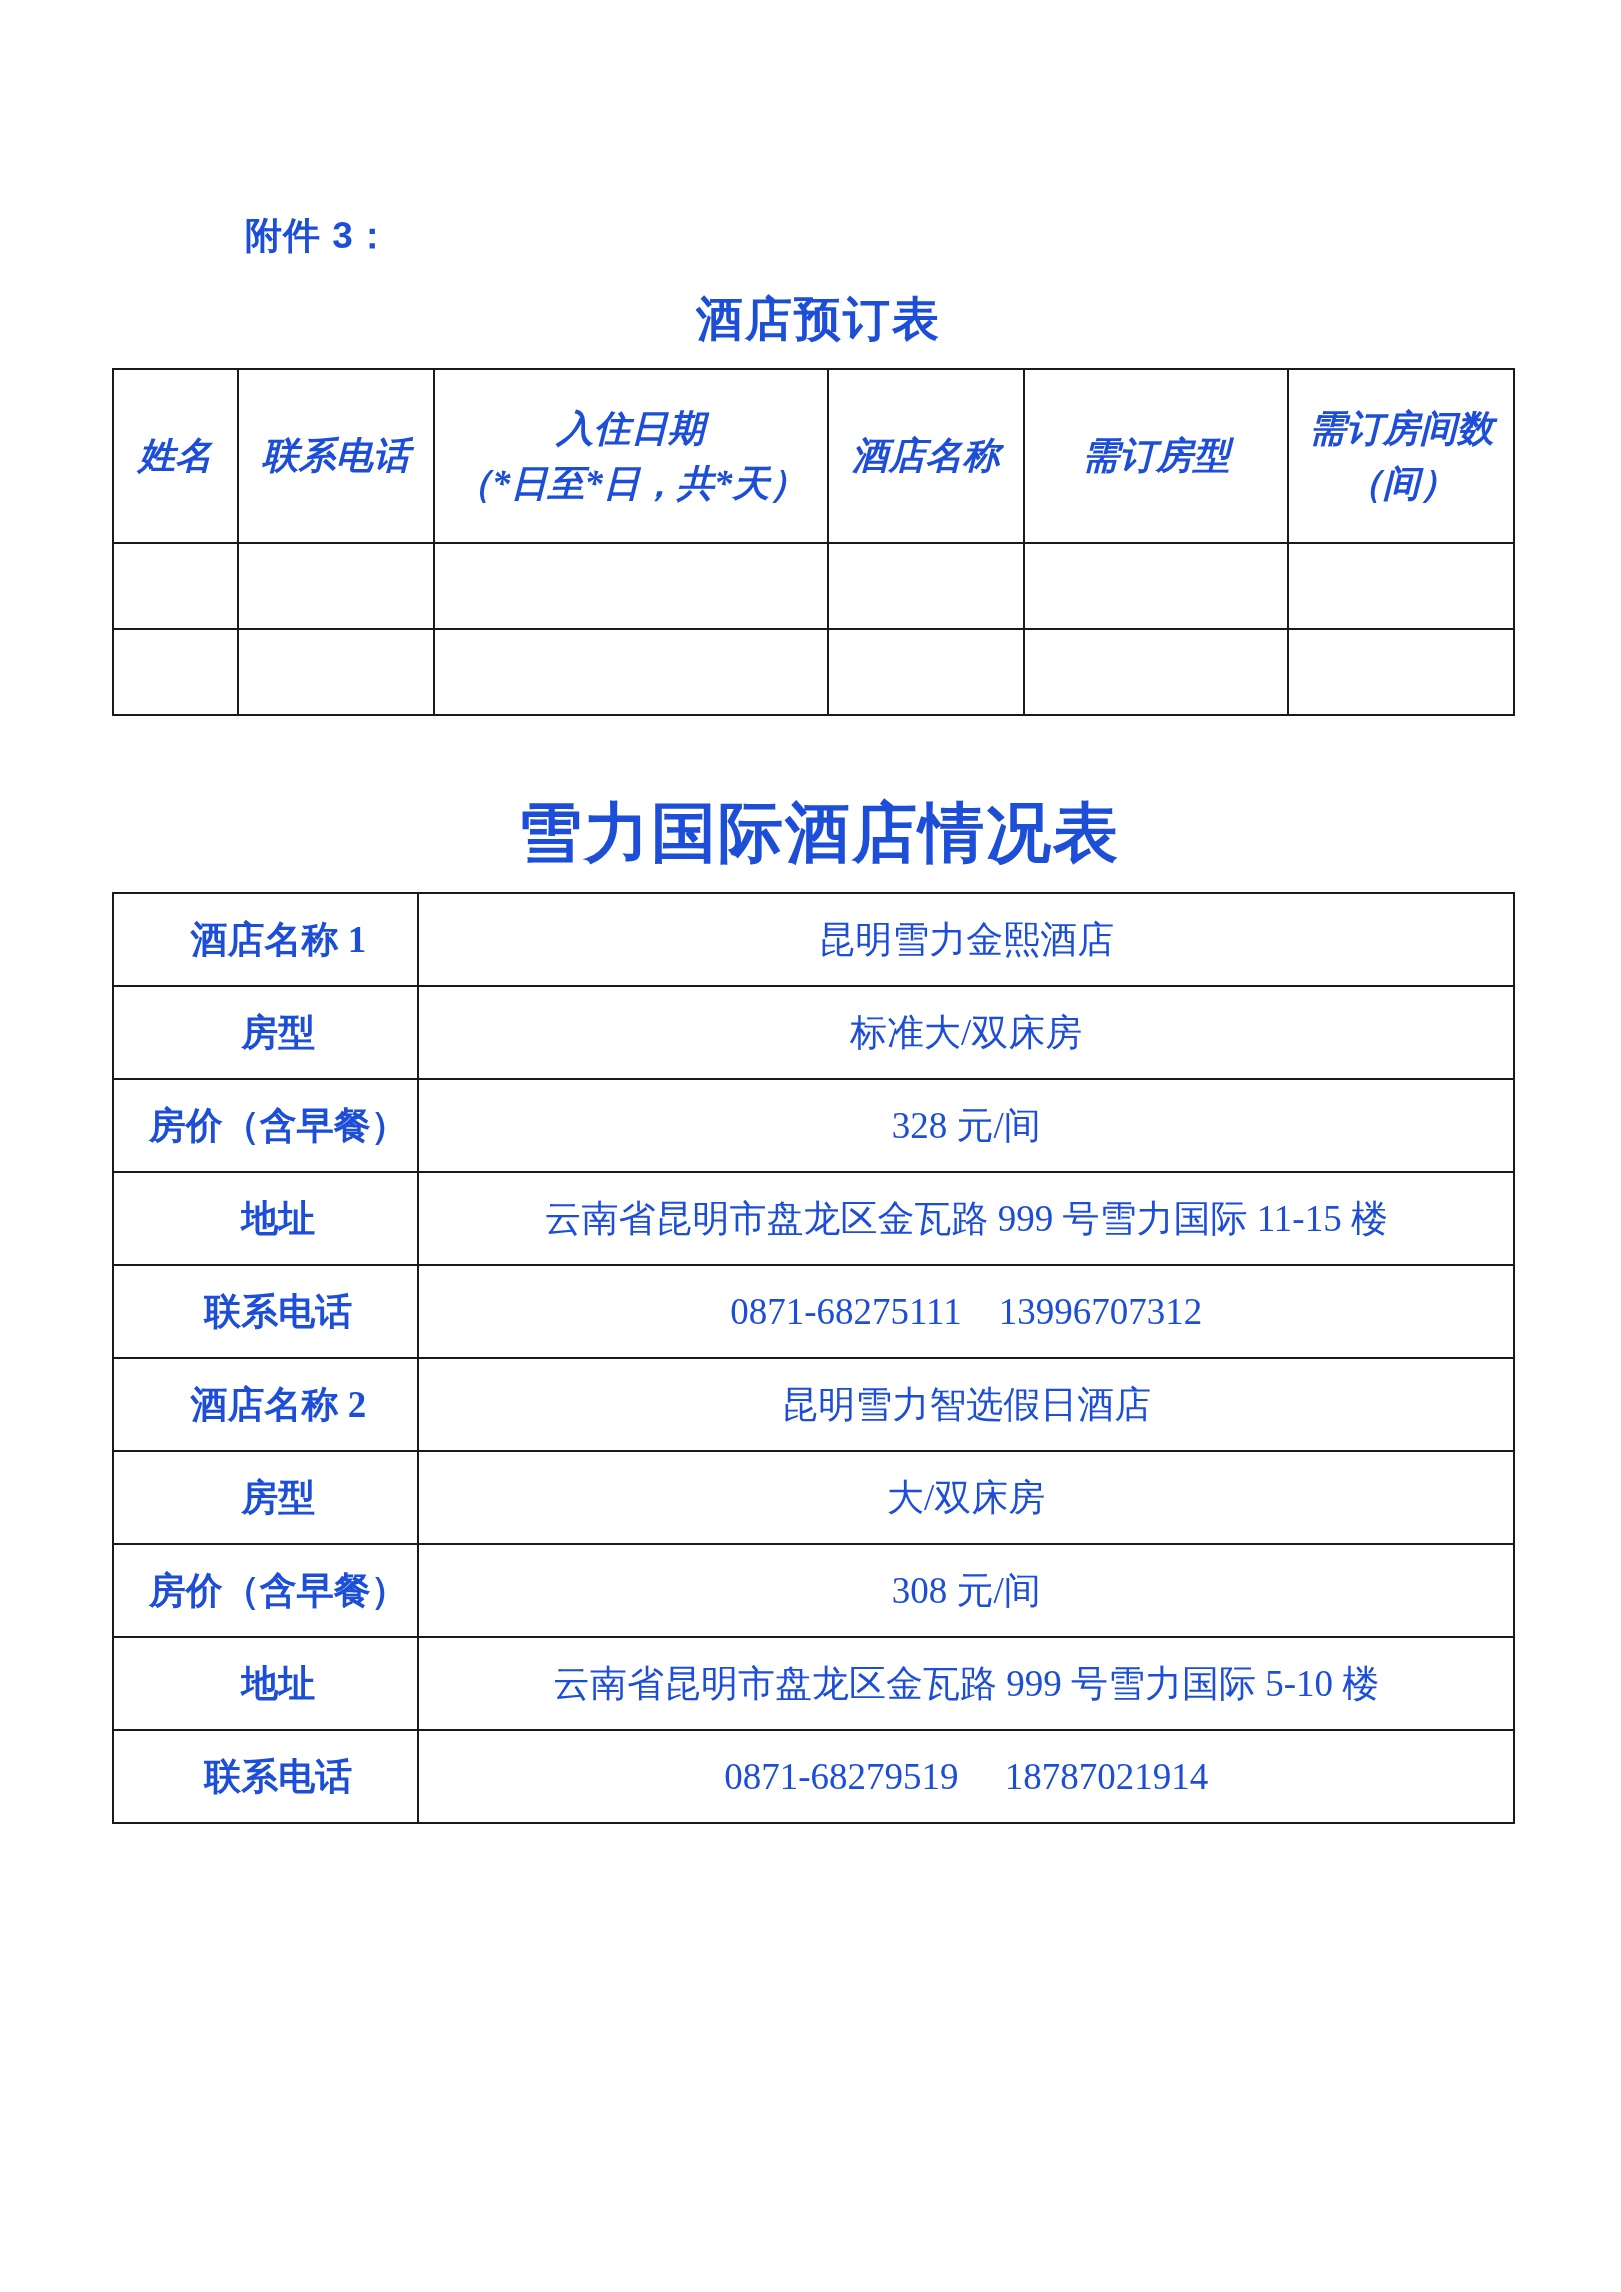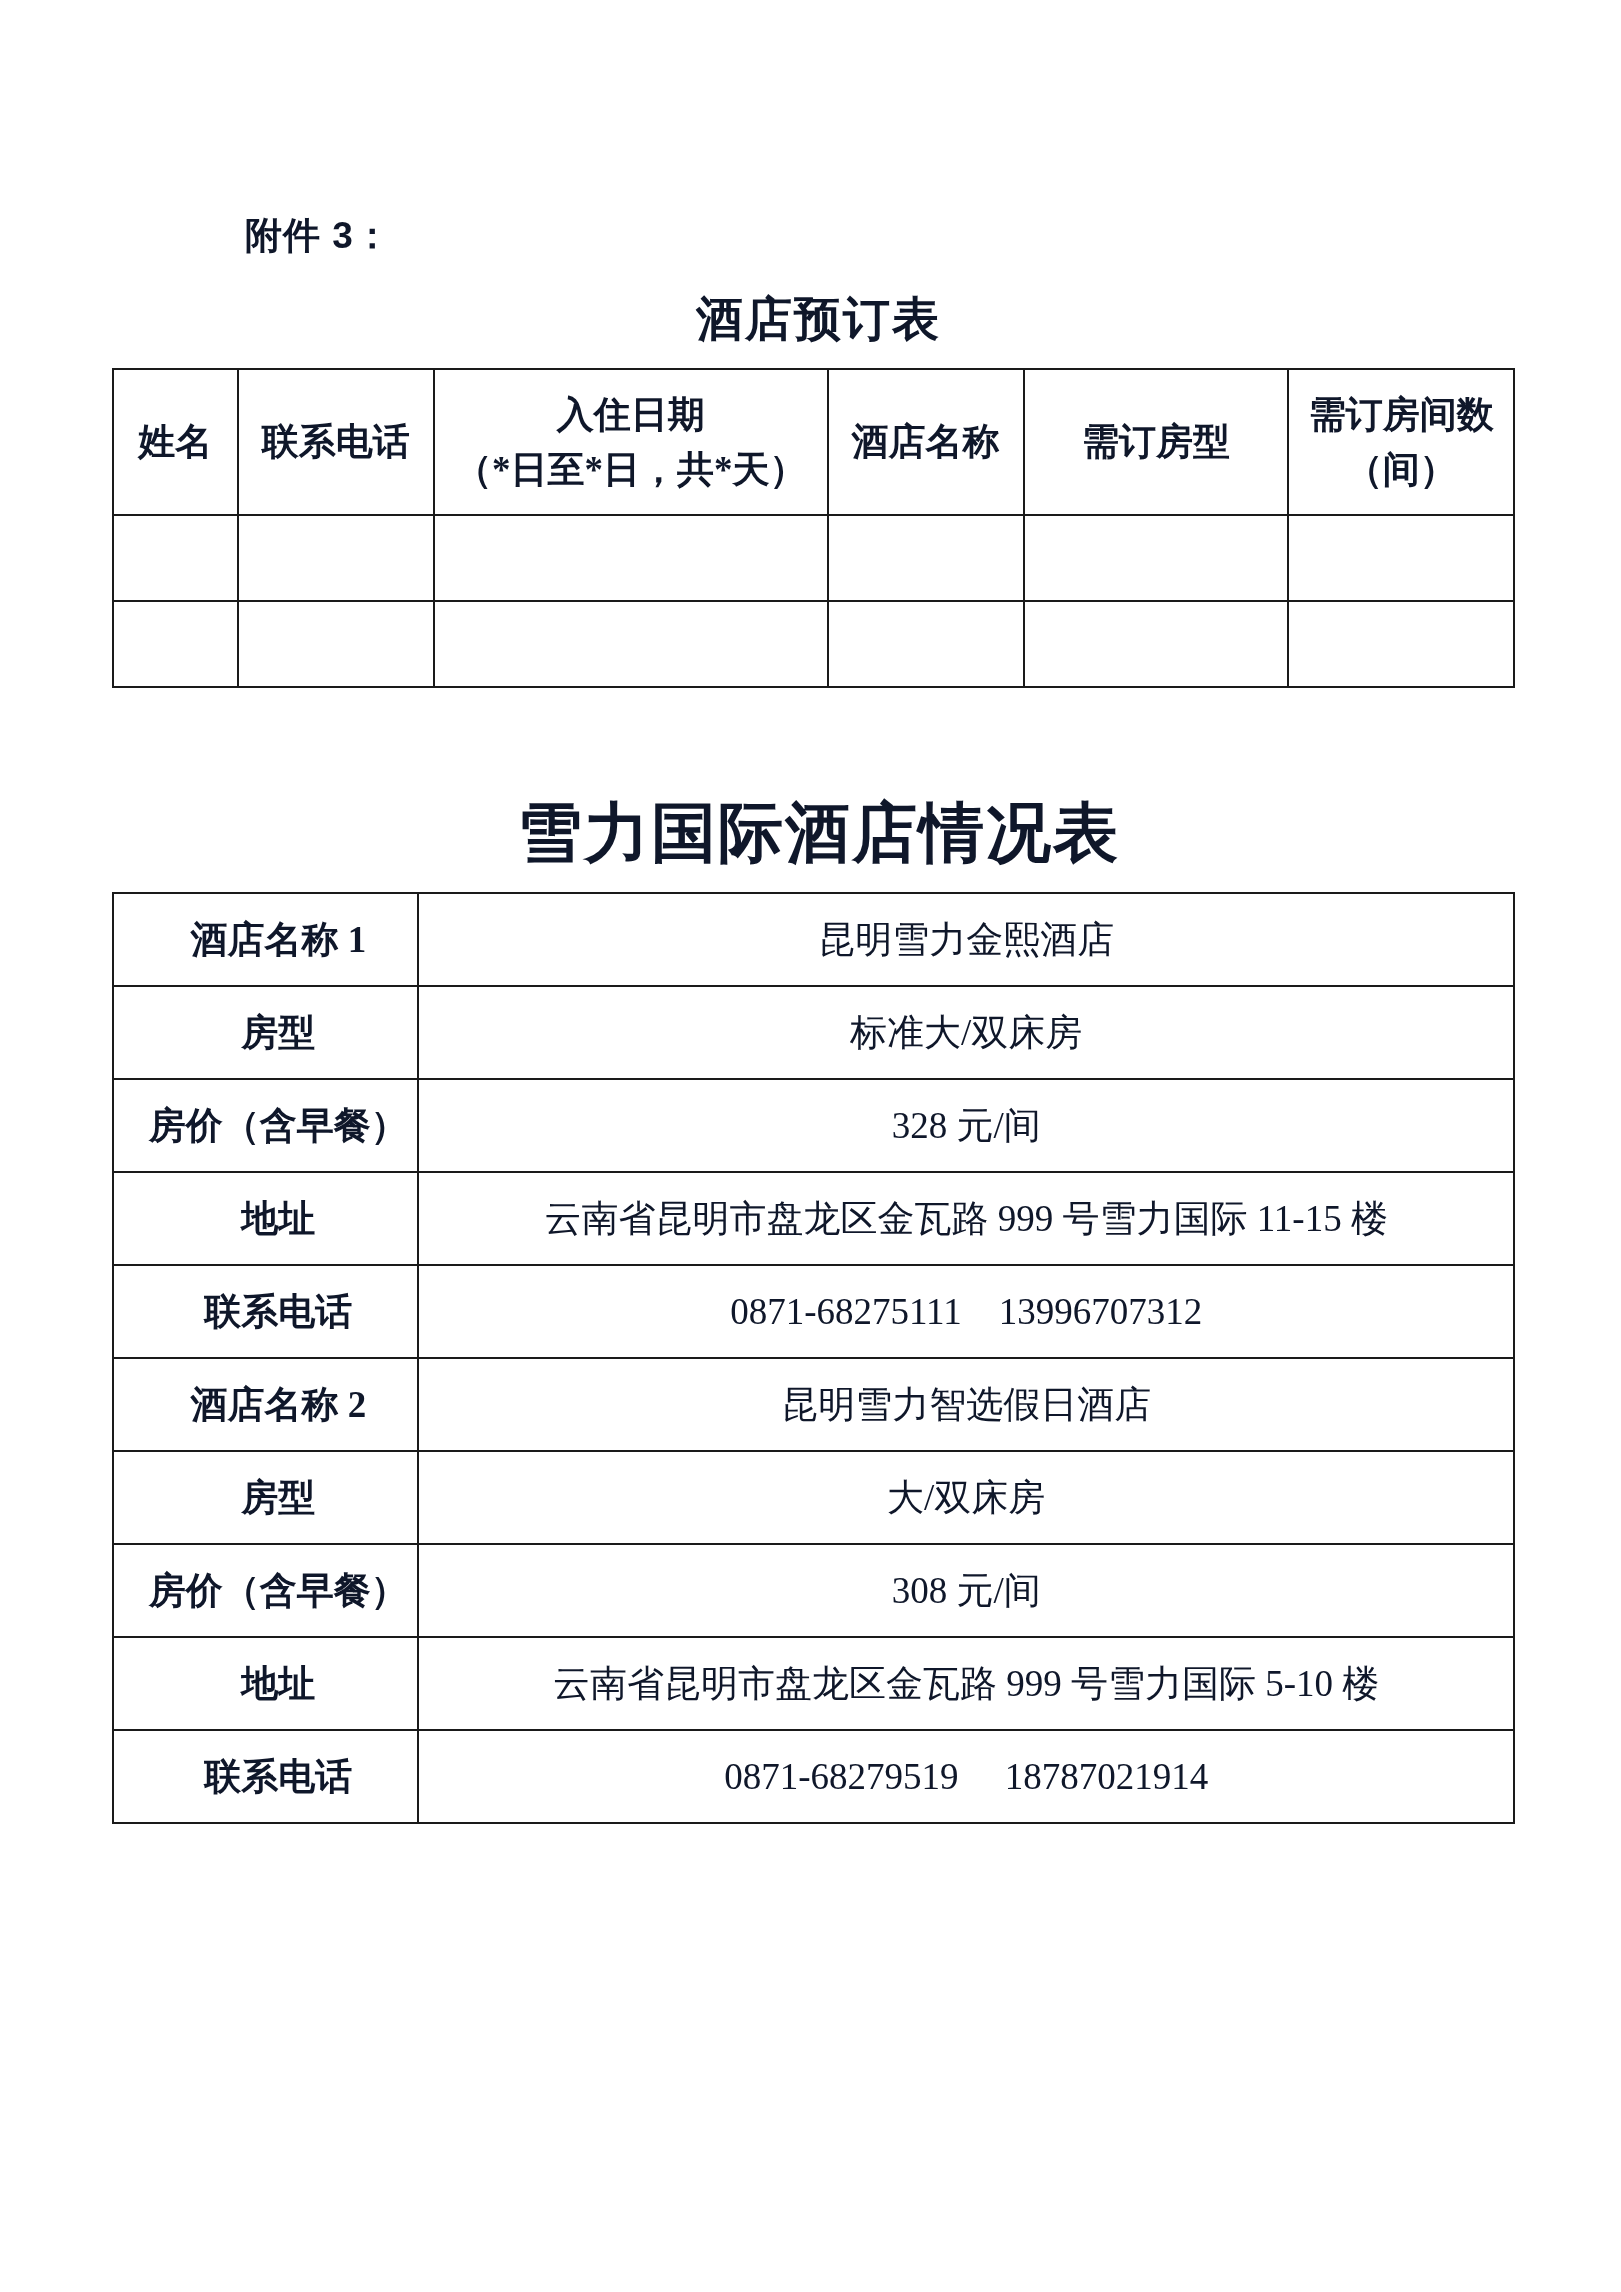--- a/index.html
+++ b/index.html
@@ -2,21 +2,21 @@
 <html lang="zh"><head>
 <meta charset="utf-8">
 <style>
   html,body{margin:0;padding:0;background:#ffffff;}
   .page{
     position:relative;
     width:1621px;
     height:2293px;
     background:#ffffff;
     font-family:"Liberation Serif","DejaVu Serif",serif;
-    color:#0f172a;
+    color:#1d4ed8;
     overflow:hidden;
   }
 
   
   .attachment{
     position:absolute;
     left:245px;
     top:214px;
     font-family:"Liberation Sans","DejaVu Sans",sans-serif;
     font-weight:600;
@@ -57,21 +57,21 @@
   }
 
   
   .booking-table{ top:368px; }
   .booking-table td{
     font-weight:bold;
     font-size:37px;
     line-height:1.5;
     white-space:pre-line;
   }
-  .booking-table tr.header-row{ height:146px; }
+  .booking-table tr.header-row{ height:174px;font-style:italic; }
   .booking-table tr.empty-row{ height:86px; }
 
   
   .info-table{ top:892px; }
   .info-table tr{ height:93px; }
   .info-table td.label-cell{
     font-weight:bold;
     font-size:37px;
     padding-left:33px;
   }

